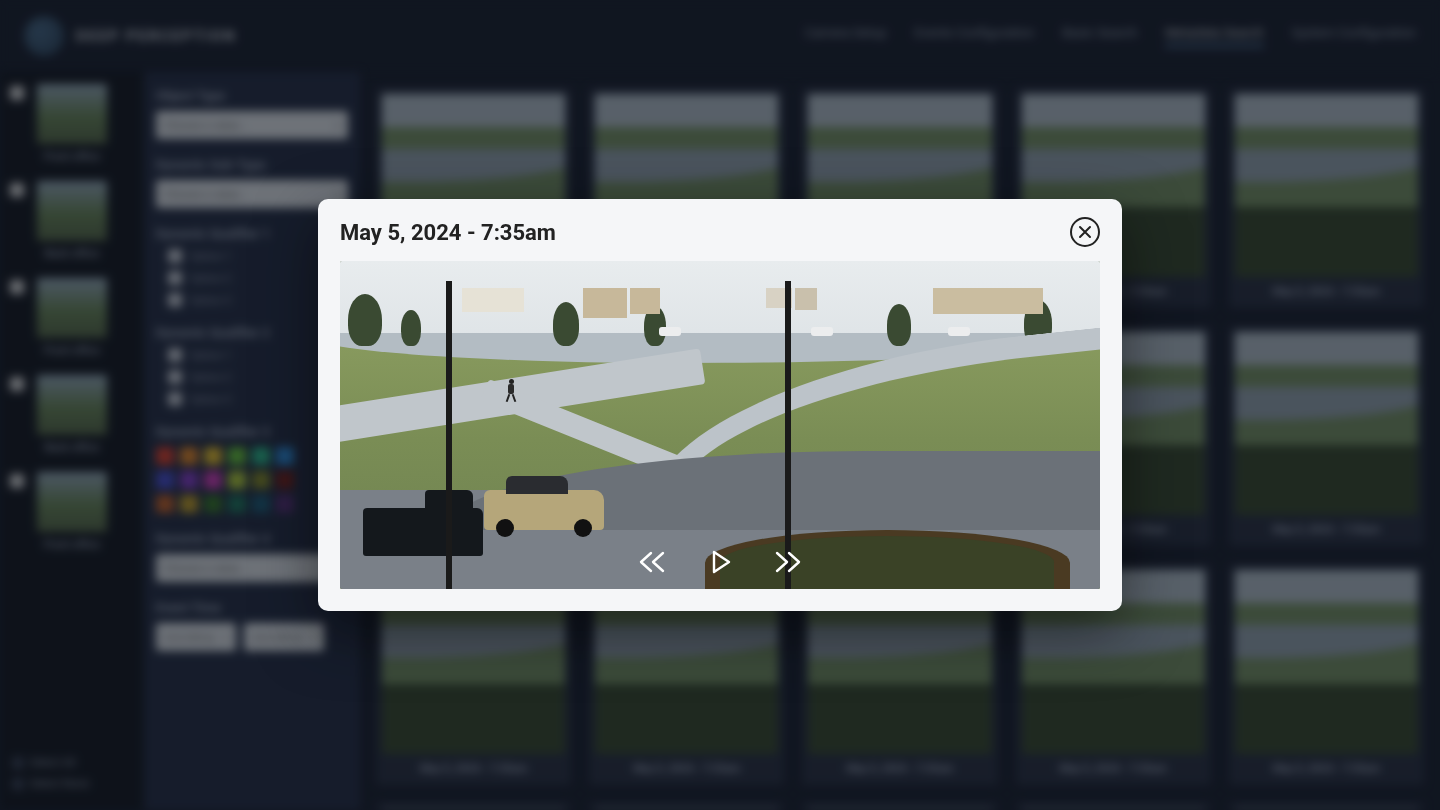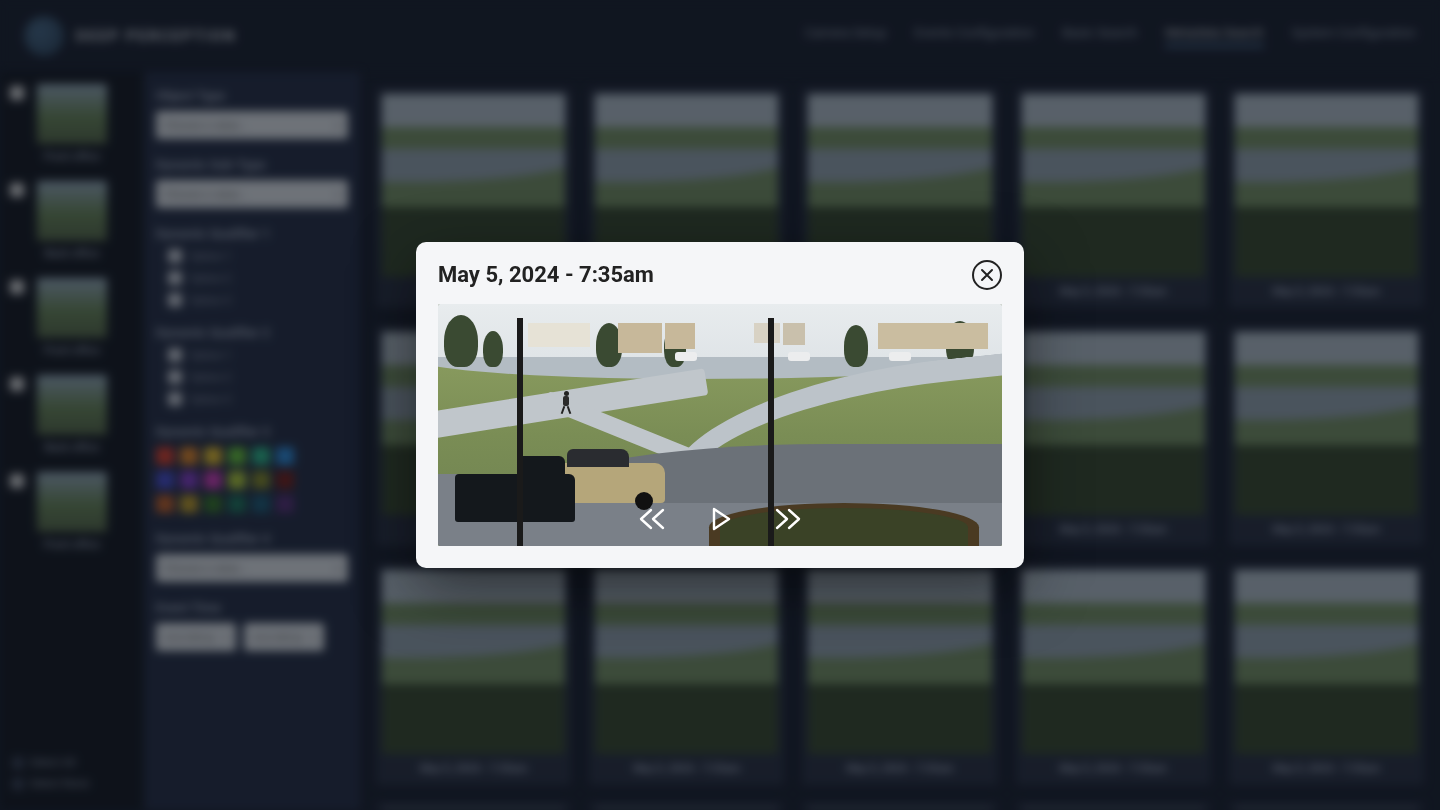--- a/index.html
+++ b/index.html
@@ -43,21 +43,21 @@
 
     
     .results { flex: 1; padding: 16px; display: grid; grid-template-columns: repeat(5, 1fr); gap: 18px; align-content: start; overflow-y: auto; }
     .result-card { background: #2a3042; border-radius: 4px; padding: 6px; display: flex; flex-direction: column; gap: 6px; }
     .result-thumb { width: 100%; aspect-ratio: 1/1; background: linear-gradient(180deg, #b8c4ce 0%, #b8c4ce 18%, #7a9566 18%, #7a9566 62%, #3a4a2e 62%, #3a4a2e 100%); border-radius: 2px; position: relative; overflow: hidden; }
     .result-thumb::before { content: ''; position: absolute; top: 30%; left: -10%; width: 120%; height: 18%; background: #9aa8b4; border-radius: 0 0 80% 0; }
     .result-caption { font-size: 11px; color: #aeb6c8; text-align: center; font-weight: 600; padding: 2px 0 4px; }
 
     
     .backdrop { position: absolute; inset: 0; background: rgba(10, 14, 22, 0.55); display: flex; align-items: center; justify-content: center; }
-    .modal { width: 608px; background: #f5f6f8; border-radius: 10px; padding: 18px 22px 22px; box-shadow: 0 20px 60px rgba(0,0,0,0.5); display: flex; flex-direction: column; gap: 14px; }
+    .modal { width: 804px; background: #f5f6f8; border-radius: 10px; padding: 18px 22px 22px; box-shadow: 0 20px 60px rgba(0,0,0,0.5); display: flex; flex-direction: column; gap: 14px; }
     .modal-header { display: flex; align-items: center; justify-content: space-between; }
     .modal-title { font-size: 22px; font-weight: 700; color: #222; }
     .close-btn { width: 30px; height: 30px; border: 2px solid #222; border-radius: 50%; display: flex; align-items: center; justify-content: center; cursor: pointer; }
     .close-btn svg { width: 14px; height: 14px; }
 
     .video-frame { width: 100%; aspect-ratio: 720/310; background: #6a7a5a; border-radius: 2px; position: relative; overflow: hidden; }
 
     
     .scene-sky { position: absolute; top: 0; left: 0; right: 0; height: 24%; background: linear-gradient(180deg, #e8ecee 0%, #dfe4e7 100%); }
     .scene-treeline { position: absolute; top: 10%; left: 0; right: 0; height: 16%; }

